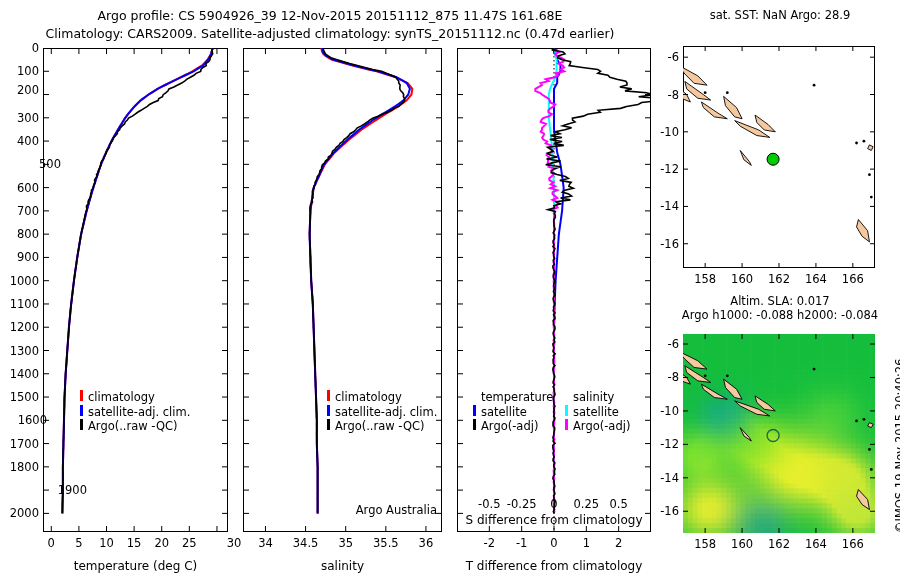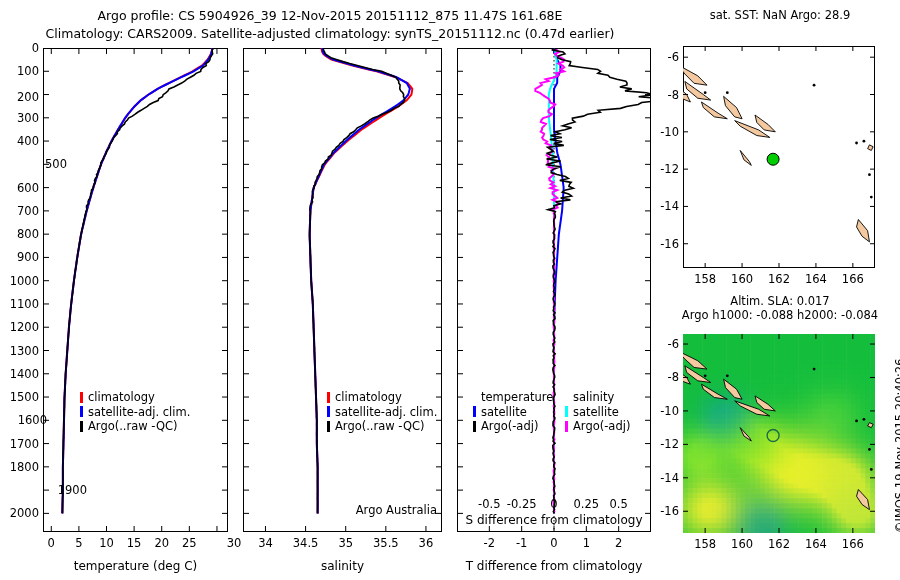--- a/index.html
+++ b/index.html
@@ -5,21 +5,21 @@
   html,body{margin:0;padding:0;background:#ffffff;}
   body{width:900px;height:580px;position:relative;overflow:hidden;
        font-family:"DejaVu Sans","Liberation Sans",sans-serif;color:#000;}
   .abs{position:absolute;}
   .ttl{font-size:12.5px;text-align:center;white-space:nowrap;}
   .axlabel{font-size:12px;text-align:center;white-space:nowrap;}
   .tick{font-size:11.5px;white-space:nowrap;}
   .ytick{font-size:11.5px;text-align:right;white-space:nowrap;}
   .panel{position:absolute;border:1.3px solid #000;background:#fff;box-sizing:border-box;}
   .legend{position:absolute;font-size:11.5px;line-height:14.5px;white-space:nowrap;}
-  .legrow{display:flex;align-items:center;height:14.5px;}
+  .legrow{display:flex;align-items:flex-start;height:14.5px;}
   .swatch{display:inline-block;width:3px;height:11px;margin-right:5px;flex:0 0 3px;}
   .legtxt{display:inline-block;}
   .anno{position:absolute;font-size:11.5px;line-height:14.5px;white-space:nowrap;text-align:right;}
   .maptitle{position:absolute;font-size:11.5px;line-height:14px;text-align:center;white-space:nowrap;}
   .vert{position:absolute;font-size:11.5px;white-space:nowrap;
         transform:rotate(-90deg);transform-origin:left top;}
   svg{display:block;}
 </style>
 </head>
 <body>
@@ -87,24 +87,24 @@
       <line x1="173.95522388059703" y1="0" x2="173.95522388059703" y2="6" stroke="#000" stroke-width="1"></line>
       <line x1="173.95522388059703" y1="484" x2="173.95522388059703" y2="478" stroke="#000" stroke-width="1"></line>
     </g>
   <polyline id="t-clim" fill="none" stroke="#ff0000" stroke-width="2" points="169.54,0.00 169.08,1.95 168.61,3.89 167.87,5.84 166.85,7.79 165.69,9.74 164.52,11.68 162.67,13.63 160.82,15.58 158.93,17.52 155.78,19.47 152.64,21.42 149.46,23.37 145.58,25.31 141.70,27.26 137.81,29.21 133.74,31.16 129.67,33.10 125.63,35.05 121.94,37.00 118.24,38.94 114.59,40.89 111.45,42.84 108.31,44.79 105.22,46.73 102.63,48.68 100.04,50.63 97.52,52.57 95.48,54.52 93.45,56.47 91.46,58.42 89.80,60.36 88.14,62.31 86.50,64.26 85.02,66.21 83.54,68.15 82.10,70.10 80.90,72.05 79.70,73.99 78.50,75.94 77.30,77.89 76.10,79.84 74.91,81.78 73.80,83.73 72.69,85.68 71.58,87.62 70.47,89.57 69.36,91.52 68.29,93.47 67.37,95.41 66.44,97.36 65.52,99.31 64.60,101.26 63.67,103.20 62.77,105.15 61.94,107.10 61.10,109.04 60.27,110.99 59.44,112.94 58.61,114.89 57.82,116.83 57.18,118.78 56.53,120.73 55.88,122.67 55.24,124.62 54.59,126.57 53.94,128.52 53.29,130.46 52.65,132.41 52.00,134.36 51.35,136.31 50.71,138.25 50.09,140.20 49.53,142.15 48.98,144.09 48.42,146.04 47.87,147.99 47.31,149.94 46.76,151.88 46.21,153.83 45.65,155.78 45.10,157.72 44.54,159.67 43.99,161.62 43.47,163.57 43.00,165.51 42.54,167.46 42.08,169.41 41.62,171.36 41.15,173.30 40.69,175.25 40.23,177.20 39.77,179.14 39.31,181.09 38.84,183.04 38.38,184.99 37.98,186.93 37.65,188.88 37.33,190.83 37.00,192.77 36.68,194.72 36.36,196.67 36.03,198.62 35.71,200.56 35.39,202.51 35.06,204.46 34.74,206.40 34.42,208.35 34.11,210.30 33.84,212.25 33.56,214.19 33.28,216.14 33.00,218.09 32.73,220.04 32.45,221.98 32.17,223.93 31.90,225.88 31.62,227.82 31.34,229.77 31.06,231.72 30.81,233.67 30.58,235.61 30.35,237.56 30.12,239.51 29.89,241.45 29.65,243.40 29.42,245.35 29.19,247.30 28.96,249.24 28.73,251.19 28.50,253.14 28.27,255.09 28.06,257.03 27.88,258.98 27.69,260.93 27.51,262.87 27.32,264.82 27.14,266.77 26.95,268.72 26.77,270.66 26.58,272.61 26.40,274.56 26.21,276.50 26.03,278.45 25.87,280.40 25.73,282.35 25.59,284.29 25.46,286.24 25.32,288.19 25.18,290.14 25.04,292.08 24.90,294.03 24.76,295.98 24.62,297.92 24.49,299.87 24.35,301.82 24.21,303.77 24.07,305.71 23.93,307.66 23.79,309.61 23.65,311.55 23.52,313.50 23.38,315.45 23.24,317.40 23.10,319.34 22.96,321.29 22.82,323.24 22.68,325.19 22.58,327.13 22.48,329.08 22.39,331.03 22.30,332.97 22.21,334.92 22.11,336.87 22.02,338.82 21.93,340.76 21.84,342.71 21.75,344.66 21.65,346.60 21.56,348.55 21.50,350.50 21.46,352.45 21.41,354.39 21.36,356.34 21.32,358.29 21.27,360.23 21.23,362.18 21.18,364.13 21.13,366.08 21.09,368.02 21.04,369.97 20.99,371.92 20.95,373.87 20.90,375.81 20.86,377.76 20.81,379.71 20.76,381.65 20.72,383.60 20.67,385.55 20.62,387.50 20.58,389.44 20.53,391.39 20.49,393.34 20.44,395.28 20.39,397.23 20.35,399.18 20.30,401.13 20.25,403.07 20.21,405.02 20.16,406.97 20.12,408.92 20.07,410.86 20.02,412.81 19.98,414.76 19.93,416.70 19.89,418.65 19.88,420.60 19.88,422.55 19.88,424.49 19.88,426.44 19.88,428.39 19.88,430.33 19.88,432.28 19.88,434.23 19.88,436.18 19.88,438.12 19.88,440.07 19.88,442.02 19.84,443.97 19.79,445.91 19.74,447.86 19.70,449.81 19.65,451.75 19.61,453.70 19.56,455.65 19.51,457.60 19.47,459.54 19.42,461.49 19.37,463.44 19.33,465.38"></polyline>
   <polyline id="t-sat" fill="none" stroke="#0000ff" stroke-width="2" points="169.54,0.00 169.08,1.95 168.61,3.89 168.15,5.84 167.40,7.79 166.25,9.74 165.08,11.68 163.41,13.63 161.75,15.58 160.03,17.52 156.89,19.47 153.75,21.42 150.56,23.37 146.49,25.31 142.42,27.26 138.36,29.21 134.29,31.16 130.22,33.10 126.17,35.05 122.29,37.00 118.41,38.94 114.59,40.89 111.45,42.84 108.31,44.79 105.22,46.73 102.63,48.68 100.04,50.63 97.52,52.57 95.48,54.52 93.45,56.47 91.46,58.42 89.80,60.36 88.14,62.31 86.50,64.26 85.02,66.21 83.54,68.15 82.10,70.10 80.90,72.05 79.70,73.99 78.50,75.94 77.30,77.89 76.10,79.84 74.91,81.78 73.80,83.73 72.69,85.68 71.58,87.62 70.47,89.57 69.36,91.52 68.29,93.47 67.37,95.41 66.44,97.36 65.52,99.31 64.60,101.26 63.67,103.20 62.77,105.15 61.94,107.10 61.10,109.04 60.27,110.99 59.44,112.94 58.61,114.89 57.82,116.83 57.18,118.78 56.53,120.73 55.88,122.67 55.24,124.62 54.59,126.57 53.94,128.52 53.29,130.46 52.65,132.41 52.00,134.36 51.35,136.31 50.71,138.25 50.09,140.20 49.53,142.15 48.98,144.09 48.42,146.04 47.87,147.99 47.31,149.94 46.76,151.88 46.21,153.83 45.65,155.78 45.10,157.72 44.54,159.67 43.99,161.62 43.47,163.57 43.00,165.51 42.54,167.46 42.08,169.41 41.62,171.36 41.15,173.30 40.69,175.25 40.23,177.20 39.77,179.14 39.31,181.09 38.84,183.04 38.38,184.99 37.98,186.93 37.65,188.88 37.33,190.83 37.00,192.77 36.68,194.72 36.36,196.67 36.03,198.62 35.71,200.56 35.39,202.51 35.06,204.46 34.74,206.40 34.42,208.35 34.11,210.30 33.84,212.25 33.56,214.19 33.28,216.14 33.00,218.09 32.73,220.04 32.45,221.98 32.17,223.93 31.90,225.88 31.62,227.82 31.34,229.77 31.06,231.72 30.81,233.67 30.58,235.61 30.35,237.56 30.12,239.51 29.89,241.45 29.65,243.40 29.42,245.35 29.19,247.30 28.96,249.24 28.73,251.19 28.50,253.14 28.27,255.09 28.06,257.03 27.88,258.98 27.69,260.93 27.51,262.87 27.32,264.82 27.14,266.77 26.95,268.72 26.77,270.66 26.58,272.61 26.40,274.56 26.21,276.50 26.03,278.45 25.87,280.40 25.73,282.35 25.59,284.29 25.46,286.24 25.32,288.19 25.18,290.14 25.04,292.08 24.90,294.03 24.76,295.98 24.62,297.92 24.49,299.87 24.35,301.82 24.21,303.77 24.07,305.71 23.93,307.66 23.79,309.61 23.65,311.55 23.52,313.50 23.38,315.45 23.24,317.40 23.10,319.34 22.96,321.29 22.82,323.24 22.68,325.19 22.58,327.13 22.48,329.08 22.39,331.03 22.30,332.97 22.21,334.92 22.11,336.87 22.02,338.82 21.93,340.76 21.84,342.71 21.75,344.66 21.65,346.60 21.56,348.55 21.50,350.50 21.46,352.45 21.41,354.39 21.36,356.34 21.32,358.29 21.27,360.23 21.23,362.18 21.18,364.13 21.13,366.08 21.09,368.02 21.04,369.97 20.99,371.92 20.95,373.87 20.90,375.81 20.86,377.76 20.81,379.71 20.76,381.65 20.72,383.60 20.67,385.55 20.62,387.50 20.58,389.44 20.53,391.39 20.49,393.34 20.44,395.28 20.39,397.23 20.35,399.18 20.30,401.13 20.25,403.07 20.21,405.02 20.16,406.97 20.12,408.92 20.07,410.86 20.02,412.81 19.98,414.76 19.93,416.70 19.89,418.65 19.88,420.60 19.88,422.55 19.88,424.49 19.88,426.44 19.88,428.39 19.88,430.33 19.88,432.28 19.88,434.23 19.88,436.18 19.88,438.12 19.88,440.07 19.88,442.02 19.84,443.97 19.79,445.91 19.74,447.86 19.70,449.81 19.65,451.75 19.61,453.70 19.56,455.65 19.51,457.60 19.47,459.54 19.42,461.49 19.37,463.44 19.33,465.38"></polyline>
   <polyline id="t-argo" fill="none" stroke="#000000" stroke-width="1.6" points="170.28,0.00 169.23,1.95 169.25,3.89 169.67,5.84 168.39,7.79 167.18,9.74 166.93,11.68 165.72,13.63 162.76,15.58 163.28,17.52 159.86,19.47 157.98,21.42 157.68,23.37 153.05,25.31 150.92,27.26 147.40,29.21 143.97,31.16 141.65,33.10 138.63,35.05 134.70,37.00 130.87,38.94 125.97,40.89 125.04,42.84 122.76,44.79 120.15,46.73 119.48,48.68 115.81,50.63 115.07,52.57 110.26,54.52 106.51,56.47 104.39,58.42 101.10,60.36 98.02,62.31 94.71,64.26 92.16,66.21 89.38,68.15 85.52,70.10 84.36,72.05 82.23,73.99 81.49,75.94 79.18,77.89 77.26,79.84 76.58,81.78 74.43,83.73 74.34,85.68 72.51,87.62 70.60,89.57 69.92,91.52 68.97,93.47 67.64,95.41 66.39,97.36 66.45,99.31 64.96,101.26 63.45,103.20 63.20,105.15 62.11,107.10 60.90,109.04 60.42,110.99 58.92,112.94 57.79,114.89 57.99,116.83 57.17,118.78 56.34,120.73 55.32,122.67 54.94,124.62 53.51,126.57 54.19,128.52 52.37,130.46 51.51,132.41 52.27,134.36 51.09,136.31 50.42,138.25 50.39,140.20 48.48,142.15 48.39,144.09 47.66,146.04 47.58,147.99 47.12,149.94 45.67,151.88 45.04,153.83 45.33,155.78 43.55,157.72 43.56,159.67 43.99,161.62 42.99,163.57 42.50,165.51 42.07,167.46 41.68,169.41 41.21,171.36 40.80,173.30 40.52,175.25 39.97,177.20 39.62,179.14 39.08,181.09 38.86,183.04 38.40,184.99 37.96,186.93 37.57,188.88 37.41,190.83 36.95,192.77 36.61,194.72 36.35,196.67 36.10,198.62 35.68,200.56 35.27,202.51 35.04,204.46 34.65,206.40 34.53,208.35 34.06,210.30 33.85,212.25 33.58,214.19 33.38,216.14 33.06,218.09 32.84,220.04 32.39,221.98 32.11,223.93 31.89,225.88 31.59,227.82 31.41,229.77 31.07,231.72 30.92,233.67 30.65,235.61 30.35,237.56 30.22,239.51 29.86,241.45 29.67,243.40 29.52,245.35 29.18,247.30 28.92,249.24 28.79,251.19 28.59,253.14 28.36,255.09 27.99,257.03 27.82,258.98 27.65,260.93 27.40,262.87 27.24,264.82 27.18,266.77 27.03,268.72 26.71,270.66 26.60,272.61 26.35,274.56 26.14,276.50 26.05,278.45 25.91,280.40 25.83,282.35 25.69,284.29 25.40,286.24 25.36,288.19 25.09,290.14 25.12,292.08 24.86,294.03 24.72,295.98 24.67,297.92 24.39,299.87 24.43,301.82 24.17,303.77 24.02,305.71 23.96,307.66 23.79,309.61 23.67,311.55 23.62,313.50 23.36,315.45 23.35,317.40 23.00,319.34 22.98,321.29 22.86,323.24 22.60,325.19 22.60,327.13 22.55,329.08 22.41,331.03 22.19,332.97 22.30,334.92 22.11,336.87 22.01,338.82 22.01,340.76 21.90,342.71 21.66,344.66 21.75,346.60 21.52,348.55 21.41,350.50 21.39,352.45 21.31,354.39 21.43,356.34 21.38,358.29 21.29,360.23 21.11,362.18 21.16,364.13 21.21,366.08 21.07,368.02 20.96,369.97 20.93,371.92 20.87,373.87 20.93,375.81 20.88,377.76 20.76,379.71 20.80,381.65 20.63,383.60 20.76,385.55 20.53,387.50 20.70,389.44 20.45,391.39 20.43,393.34 20.34,395.28 20.44,397.23 20.33,399.18 20.34,401.13 20.14,403.07 20.10,405.02 20.04,406.97 20.03,408.92 20.07,410.86 19.92,412.81 20.09,414.76 19.89,416.70 19.80,418.65 19.81,420.60 19.84,422.55 19.87,424.49 19.88,426.44 20.00,428.39 19.93,430.33 19.90,432.28 19.80,434.23 19.83,436.18 19.95,438.12 19.94,440.07 19.88,442.02 19.74,443.97 19.84,445.91 19.80,447.86 19.59,449.81 19.56,451.75 19.56,453.70 19.49,455.65 19.46,457.60 19.50,459.54 19.43,461.49 19.46,463.44 19.34,465.38"></polyline>
 </svg>
 <div class="abs" id="t-yticks" style="left: 0px; top: 0px;">
     <div class="ytick" style="position: absolute; left: 0px; top: 41px; width: 39px;">0</div>
     <div class="ytick" style="position: absolute; left: 0px; top: 64.2692px; width: 39px;">100</div>
-    <div class="ytick" style="position: absolute; left: 0px; top: 90px; width: 39px;">200</div>
+    <div class="ytick" style="position: absolute; left: 0px; top: 83px; width: 39px;">200</div>
     <div class="ytick" style="position: absolute; left: 0px; top: 110.808px; width: 39px;">300</div>
     <div class="ytick" style="position: absolute; left: 0px; top: 134.077px; width: 39px;">400</div>
-    <div class="ytick" style="position: absolute; left: 12px; top: 157.346px; width: 39px; padding-left: 16px;">500</div>
+    <div class="ytick" style="position: absolute; left: 6px; top: 157.346px; width: 39px; padding-left: 16px;">500</div>
     <div class="ytick" style="position: absolute; left: 0px; top: 180.615px; width: 39px;">600</div>
     <div class="ytick" style="position: absolute; left: 0px; top: 203.885px; width: 39px;">700</div>
     <div class="ytick" style="position: absolute; left: 0px; top: 227.154px; width: 39px;">800</div>
     <div class="ytick" style="position: absolute; left: 0px; top: 250.423px; width: 39px;">900</div>
     <div class="ytick" style="position: absolute; left: 0px; top: 273.692px; width: 39px;">1000</div>
     <div class="ytick" style="position: absolute; left: 0px; top: 296.962px; width: 39px;">1100</div>
     <div class="ytick" style="position: absolute; left: 0px; top: 320.231px; width: 39px;">1200</div>
     <div class="ytick" style="position: absolute; left: 0px; top: 343.5px; width: 39px;">1300</div>
     <div class="ytick" style="position: absolute; left: 0px; top: 366.769px; width: 39px;">1400</div>
     <div class="ytick" style="position: absolute; left: 0px; top: 390.038px; width: 39px;">1500</div>

